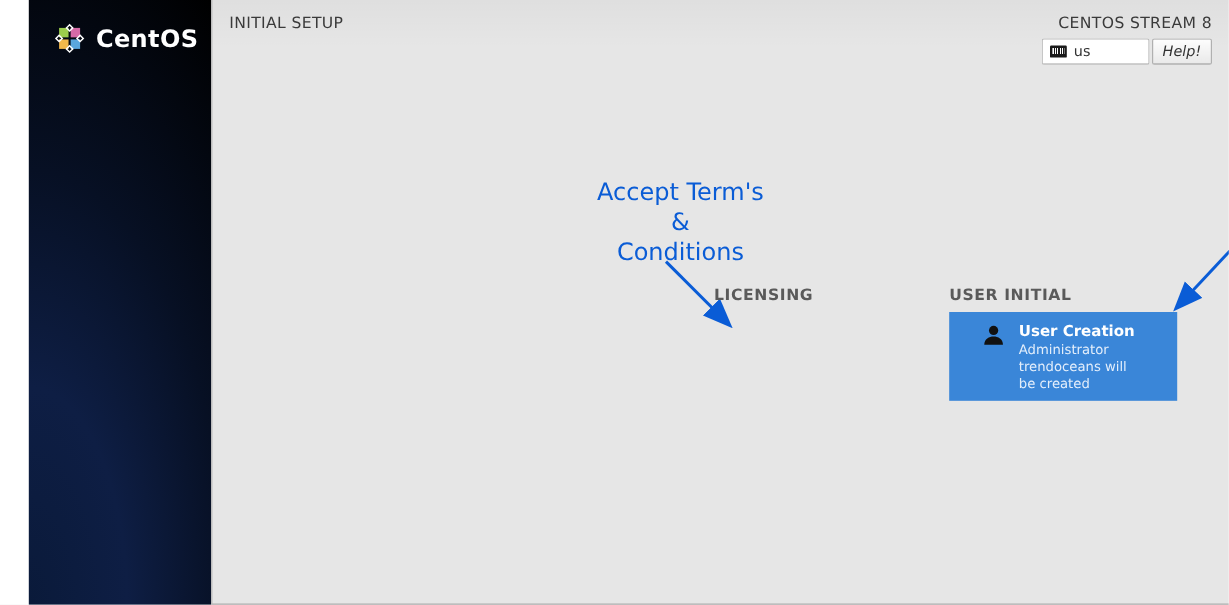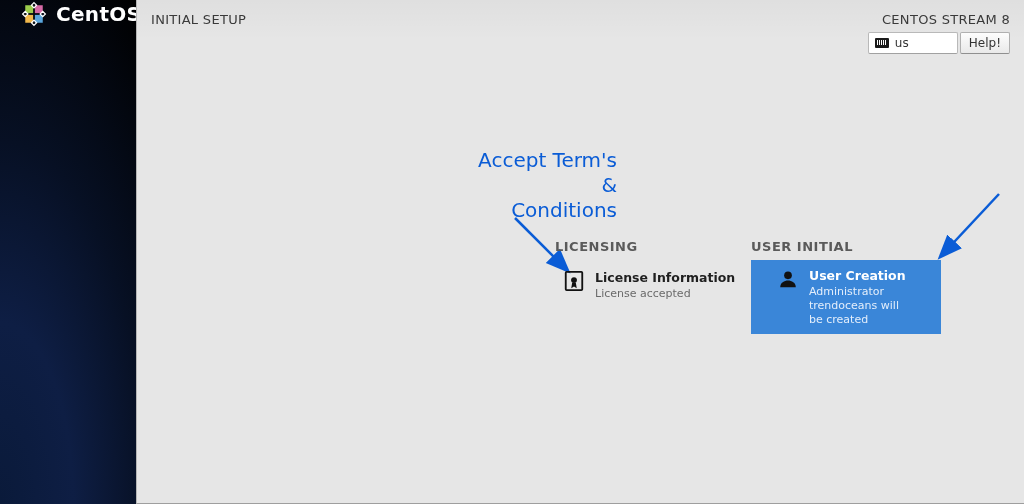--- a/index.html
+++ b/index.html
@@ -1,24 +1,26 @@
 <!DOCTYPE html>
 <html><head>
 <meta charset="utf-8">
 <style>
   * { box-sizing: border-box; margin: 0; padding: 0; font-family: "DejaVu Sans", "Liberation Sans", Arial, sans-serif; }
   html, body { width: 1024px; height: 504px; overflow: hidden; }
   body { display: flex; }
 
   
   .brand-panel {
-    width: 136px; height: 504px;
+    width: 152px; height: 504px;
     background: radial-gradient(ellipse 180% 120% at 0% 100%, #0a1a3a 0%, #0e1e44 30%, #071024 60%, #000000 100%);
     color: #fff;
+    padding-top: 18px;
     position: relative;
+    margin-left: 24px;
   }
   .brand-row { display: flex; align-items: center; gap: 8px; padding-left: 20px; }
   .brand-logo svg { display:block; }
   .brand-text { font-weight: 600; font-size: 20px; letter-spacing: .3px; }
 
   
   .main {
     flex: 1 1 auto; height: 504px; position: relative;
     background: #e6e6e6;
     background-image: linear-gradient(to bottom, rgba(0,0,0,.03), rgba(0,0,0,0) 40px);
@@ -26,21 +28,21 @@
     border-bottom: 1px solid #9e9e9e;
   }
 
   .topbar { position: absolute; top: 0; left: 0; right: 0; height: 56px; }
   .title { position:absolute; left: 14px; top: 12px; font-size: 13px; color:#3a3a3a; font-weight: 500; letter-spacing: .3px; }
   .distro { position:absolute; right: 14px; top: 12px; font-size: 13px; color:#3a3a3a; font-weight: 400; letter-spacing: .3px; }
   .lang-help { position:absolute; right: 14px; top: 32px; display:flex; align-items:center; gap: 2px; }
   .lang-pill { width: 90px; height: 22px; background: #ffffff; border: 1px solid #b9b9b9; border-bottom-color:#a1a1a1; border-radius:2px; display:flex; align-items:center; gap:6px; padding: 0 6px; font-size:12px; color:#333;margin-left:19px; }
   .kb-icon { width:14px; height:10px; background:#1a1a1a; border-radius:1px; position:relative; }
   .kb-icon::before { content:""; position:absolute; inset:2px 2px 3px 2px; background: repeating-linear-gradient(to right, #fff 0 1px, #1a1a1a 1px 2px); }
-  .help-btn { height:22px; padding:0 8px; font-size:12px; color:#333; background: linear-gradient(#fdfdfd,#e9e9e9); border:1px solid #b0b0b0; border-bottom-color:#8f8f8f; border-radius:2px; cursor:pointer; }
+  .help-btn { height:22px; padding:0 8px; font-size:12px; color:#333; background: linear-gradient(#fdfdfd,#e9e9e9); border:1px solid #b0b0b0; border-bottom-color:#8f8f8f; border-radius:2px; cursor:pointer;font-style:italic; }
 
   
   .center { position:absolute; left:0; right:0; top:56px; bottom:56px; }
 
   .section-heading { font-size: 13px; font-weight: 700; letter-spacing:.5px; color:#5a5a5a; }
   .lic-heading { position:absolute; left:418px; top:183px; }
   .usr-heading { position:absolute; left:614px; top:183px; }
 
   .spoke { position:absolute; display:flex; align-items:flex-start; gap:10px; width:190px; padding:6px 8px; cursor:pointer; }
   .spoke .spoke-title { font-size:12.5px; font-weight:700; color:#1f1f1f; }
@@ -48,21 +50,21 @@
 
   .lic-spoke { left:418px; top:208px; }
   .lic-icon { width:22px; height:22px; color:#111; }
 
   .usr-spoke { left:614px; top:204px; width:190px; background:#3a86d8; color:#fff; padding:8px 26px; }
   .usr-spoke .spoke-title { color:#fff; }
   .usr-spoke .spoke-sub { color:#e3eefb; }
   .usr-icon { width:22px; height:22px; color:#111; }
 
   
-  .anno { position:absolute; color:#0a5cd6; font-size:20px; font-weight:500; text-align:right; line-height:1.25; pointer-events:none; }
+  .anno { position:absolute; color:#0a5cd6; font-size:20px; font-weight:500; text-align:center; line-height:1.25; pointer-events:none; }
   .anno.left { left:300px; top:92px; width:180px; }
   .anno.right { left:700px; top:120px; }
   .arrow { position:absolute; color:#0a5cd6; pointer-events:none; }
 
   
   .bottombar { position:absolute; left:0; right:0; bottom:0; height:44px; }
   .btn { height:26px; padding:0 12px; font-size:12px; color:#333; background: linear-gradient(#fdfdfd,#e8e8e8); border:1px solid #a9a9a9; border-bottom-color:#8a8a8a; border-radius:2px; cursor:pointer; }
   .quit { position:absolute; left:14px; bottom:10px; }
   .finish { position:absolute; right:14px; bottom:10px; }
 </style>
@@ -123,33 +125,20 @@
     <svg class="arrow" style="left:790px; top:134px;" width="90" height="80" viewBox="0 0 90 80">
       <defs>
           <marker id="ah2" markerWidth="10" markerHeight="10" refX="8" refY="4" orient="auto">
             <path d="M0,0 L10,4 L0,8 Z" fill="#0a5cd6"></path>
           </marker>
         </defs>
       <path d="M72,4 L14,66" stroke="#0a5cd6" stroke-width="2.5" fill="none" marker-end="url(#ah2)"></path>
     </svg>
 
     <div class="section-heading lic-heading">LICENSING</div>
-    <div class="spoke lic-spoke">
-      <span class="lic-icon">
-        <svg width="22" height="22" viewBox="0 0 24 24" fill="none" stroke="#111" stroke-width="2">
-          <rect x="3" y="2" width="18" height="20" rx="1"></rect>
-          <circle cx="12" cy="11" r="3.2" fill="#111" stroke="none"></circle>
-          <path d="M10,14 L9,20 L12,18 L15,20 L14,14" fill="#111" stroke="none"></path>
-        </svg>
-      </span>
-      <div>
-        <div class="spoke-title">License Information</div>
-        <div class="spoke-sub">License accepted</div>
-      </div>
-    </div>
 
     <div class="section-heading usr-heading">USER INITIAL</div>
     <div class="spoke usr-spoke">
       <span class="usr-icon">
         <svg width="22" height="22" viewBox="0 0 24 24">
           <circle cx="12" cy="8" r="4.2" fill="#111"></circle>
           <path d="M3.5,21 C3.5,15.8 8,13.5 12,13.5 C16,13.5 20.5,15.8 20.5,21 Z" fill="#111"></path>
         </svg>
       </span>
       <div>

